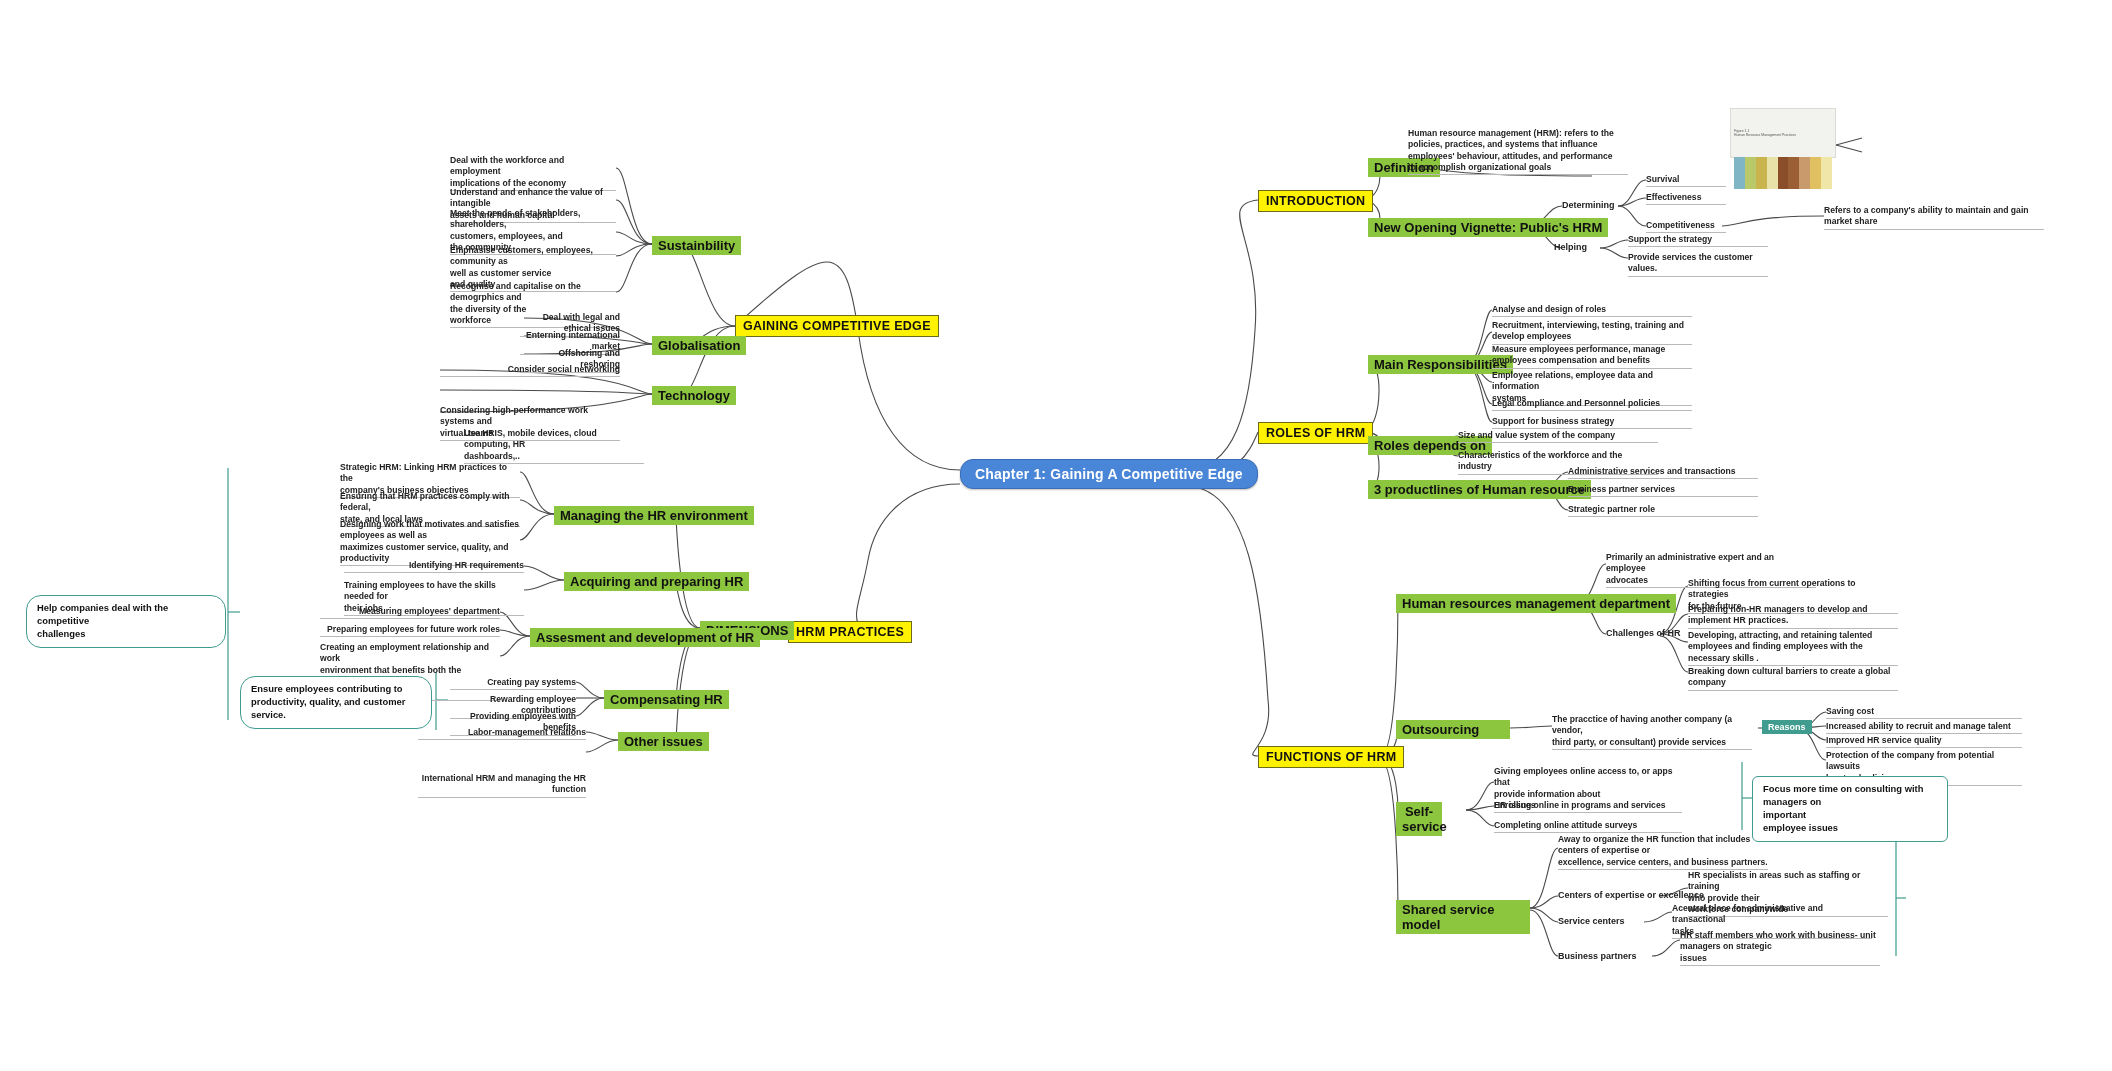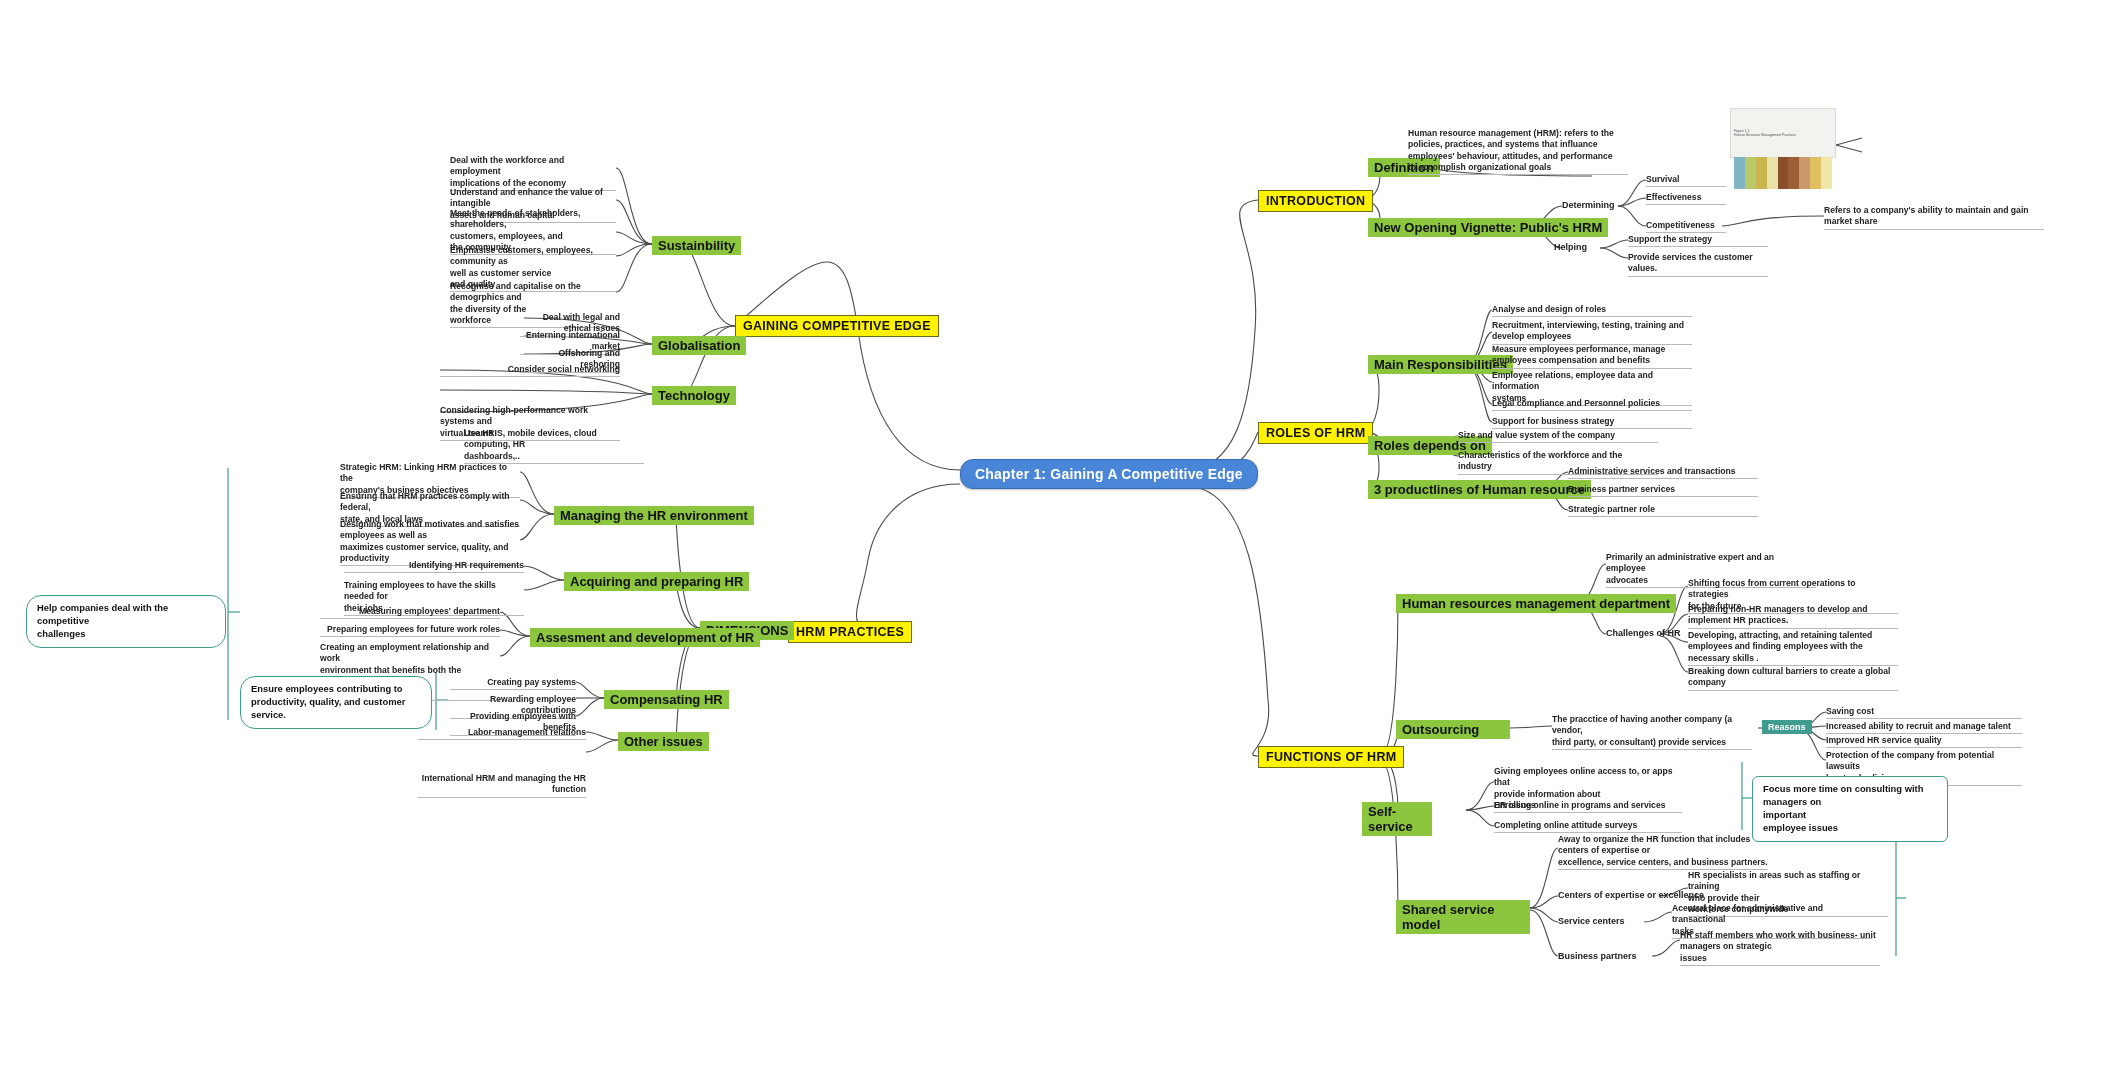--- a/index.html
+++ b/index.html
@@ -323,21 +323,21 @@
   <div class="node grn" style="left:1396px;top:720px;width:114px;">Outsourcing</div>
   <div class="node leaf u" style="left:1552px;top:714px;width:200px;">The pracctice of having another company (a vendor,
 third party, or consultant) provide services</div>
   <div class="node teal" style="left:1762px;top:720px;">Reasons</div>
   <div class="node leaf u" style="left:1826px;top:706px;width:196px;">Saving cost</div>
   <div class="node leaf u" style="left:1826px;top:721px;width:196px;">Increased ability to recruit and manage talent</div>
   <div class="node leaf u" style="left:1826px;top:735px;width:196px;">Improved HR service quality</div>
   <div class="node leaf u" style="left:1826px;top:750px;width:196px;">Protection of the company from potential lawsuits
 by standardizing processes</div>
 
-  <div class="node grn" style="left:1362px;top:802px;width:70px;">Self-service</div>
+  <div class="node grn" style="left:1396px;top:802px;width:46px;text-align:center;">Self-service</div>
   <div class="node leaf u" style="left:1494px;top:766px;width:188px;">Giving employees online access to, or apps that
 provide information about
 HR issues</div>
   <div class="node leaf u" style="left:1494px;top:800px;width:188px;">Enrolling online in programs and services</div>
   <div class="node leaf u" style="left:1494px;top:820px;width:188px;">Completing online attitude surveys</div>
 
   <div class="node grn" style="left:1396px;top:900px;width:134px;">Shared service model</div>
   <div class="node leaf u" style="left:1558px;top:834px;width:210px;">Away to organize the HR function that includes
 centers of expertise or
 excellence, service centers, and business partners.</div>

